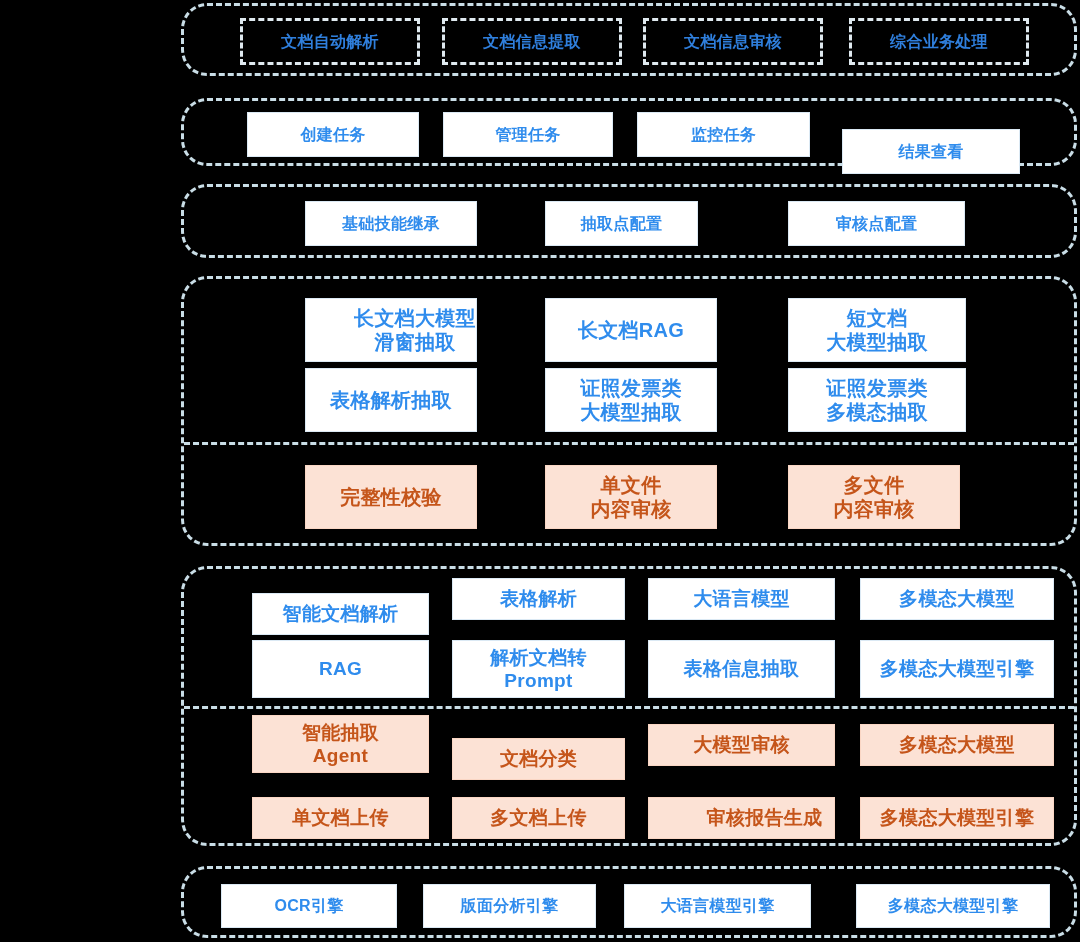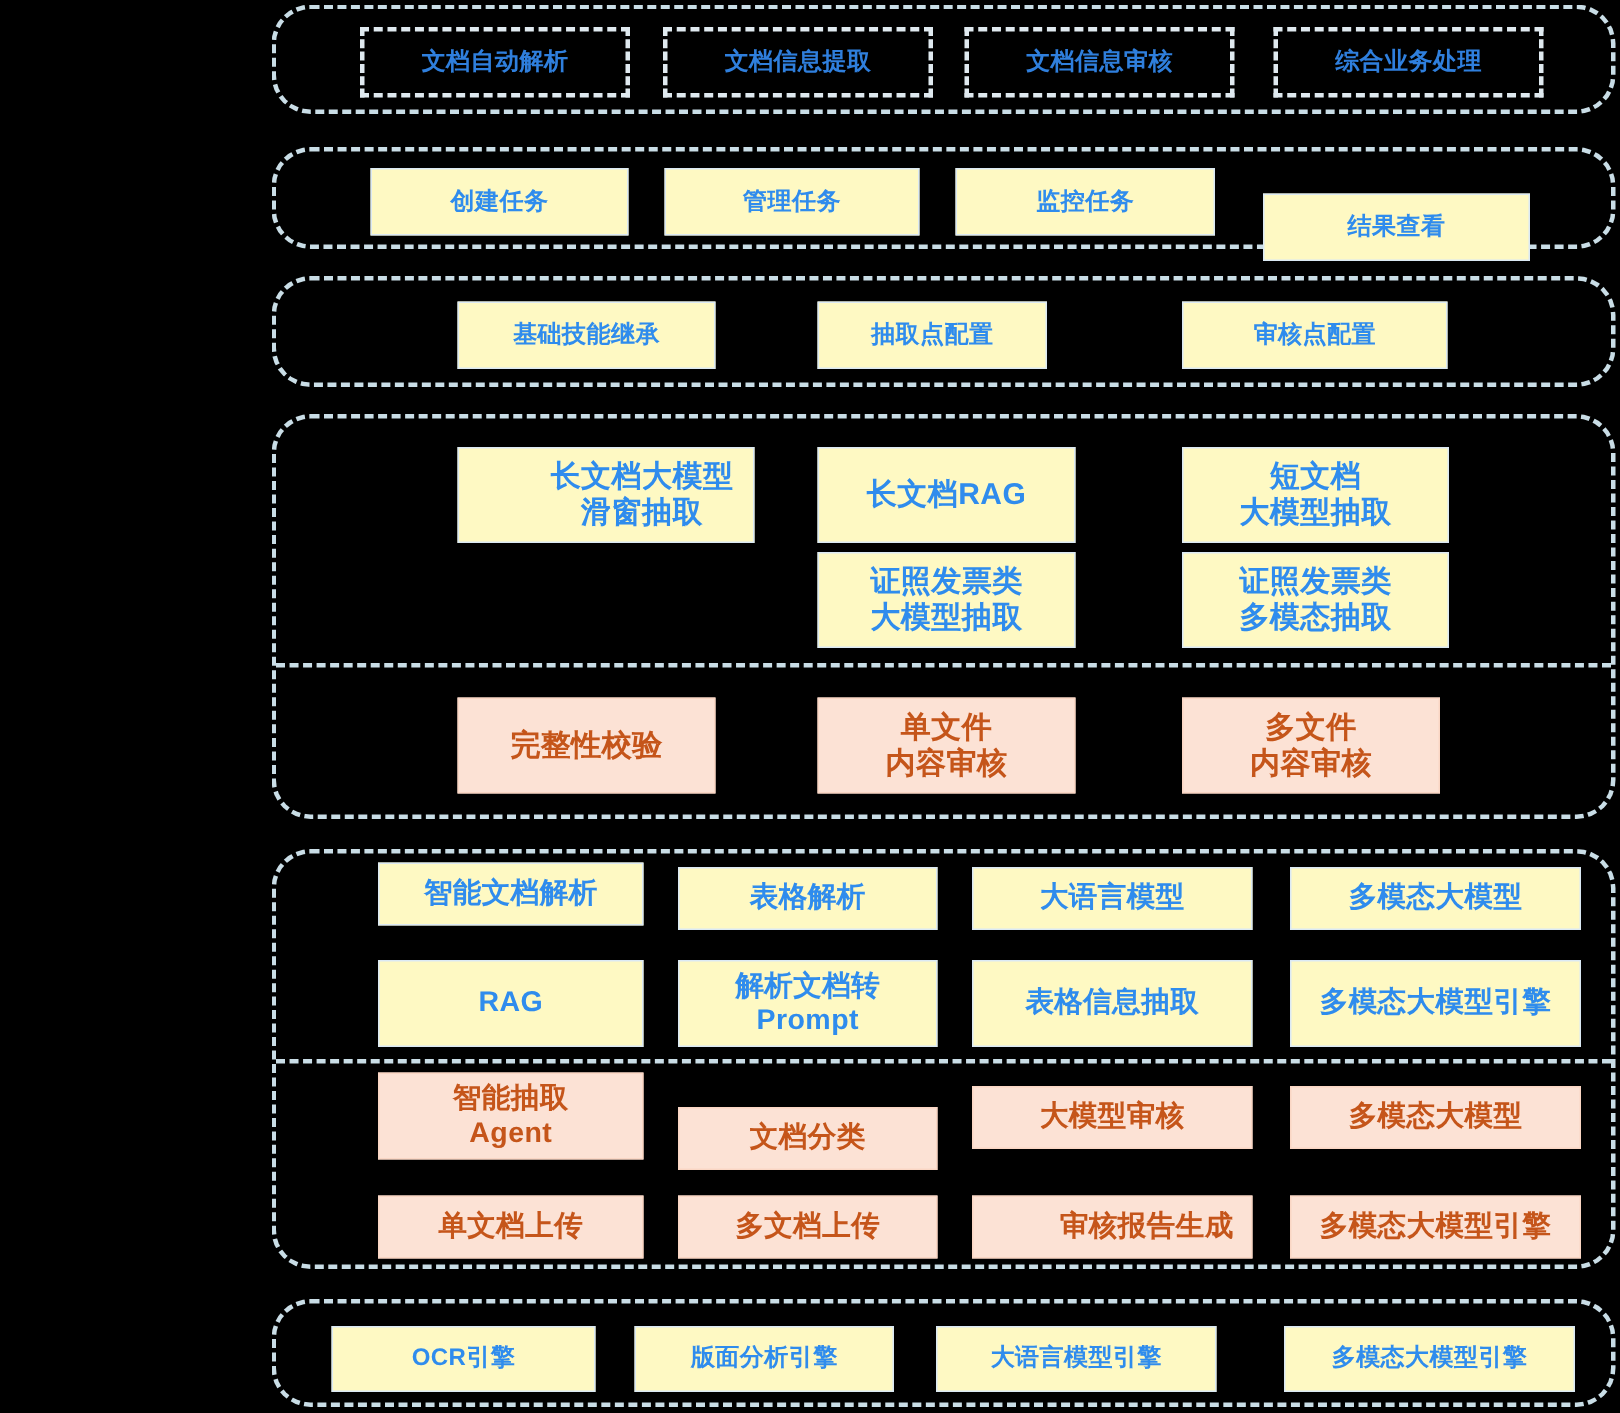--- a/index.html
+++ b/index.html
@@ -48,21 +48,21 @@
     justify-content: center;
     text-align: center;
     line-height: 1.22;
     font-weight: bold;
     letter-spacing: 0.3px;
     white-space: pre-line;
   }
 
   
   .box.blue {
-    background: #fef9c3;
+    background: #ffffff;
     color: #2f8ced;
     border: 1px solid #dbe9f4;
   }
 
   
   .box.orange {
     background: #fce2d5;
     color: #c5551a;
     border: 1px solid #fad6c4;
   }
@@ -97,43 +97,44 @@
   </div>
 
   <div class="section" style="left:181px; top:184px; width:896px; height:74px;">
     <div class="box blue t21" style="left:121px; top:14px; width:172px; height:45px;">基础技能继承</div>
     <div class="box blue t21" style="left:361px; top:14px; width:153px; height:45px;">抽取点配置</div>
     <div class="box blue t21" style="left:604px; top:14px; width:177px; height:45px;">审核点配置</div>
   </div>
 
   <div class="section" style="left:181px; top:276px; width:896px; height:270px;">
 
-    <div class="box blue t20" style="left:121px; top:19px; width:198px; height:64px;padding-left:48px;">长文档大模型
+    <div class="box blue t20" style="left:121px; top:19px; width:172px; height:64px;padding-left:48px;">长文档大模型
 滑窗抽取</div>
     <div class="box blue t20" style="left:361px; top:19px; width:172px; height:64px;">长文档RAG</div>
     <div class="box blue t20" style="left:604px; top:19px; width:178px; height:64px;">短文档
 大模型抽取</div>
 
+    <div class="box blue t20" style="left:121px; top:89px; width:172px; height:64px;">表格解析抽取</div>
     <div class="box blue t20" style="left:361px; top:89px; width:172px; height:64px;">证照发票类
 大模型抽取</div>
     <div class="box blue t20" style="left:604px; top:89px; width:178px; height:64px;">证照发票类
 多模态抽取</div>
 
     <div class="divider" style="top:163px;"></div>
 
     <div class="box orange t20" style="left:121px; top:186px; width:172px; height:64px;">完整性校验</div>
     <div class="box orange t20" style="left:361px; top:186px; width:172px; height:64px;">单文件
 内容审核</div>
     <div class="box orange t20" style="left:604px; top:186px; width:172px; height:64px;">多文件
 内容审核</div>
   </div>
 
   <div class="section" style="left:181px; top:566px; width:896px; height:280px;">
 
-    <div class="box blue t19" style="left:68px; top:6px; width:177px; height:42px;">智能文档解析</div>
+    <div class="box blue t19" style="left:68px; top:24px; width:177px; height:42px;">智能文档解析</div>
     <div class="box blue t19" style="left:268px; top:9px; width:173px; height:42px;">表格解析</div>
     <div class="box blue t19" style="left:464px; top:9px; width:187px; height:42px;">大语言模型</div>
     <div class="box blue t19" style="left:676px; top:9px; width:194px; height:42px;">多模态大模型</div>
 
     <div class="box blue t19" style="left:68px; top:71px; width:177px; height:58px;">RAG</div>
     <div class="box blue t19" style="left:268px; top:71px; width:173px; height:58px;">解析文档转
 Prompt</div>
     <div class="box blue t19" style="left:464px; top:71px; width:187px; height:58px;">表格信息抽取</div>
     <div class="box blue t19" style="left:676px; top:71px; width:194px; height:58px;">多模态大模型引擎</div>
 

